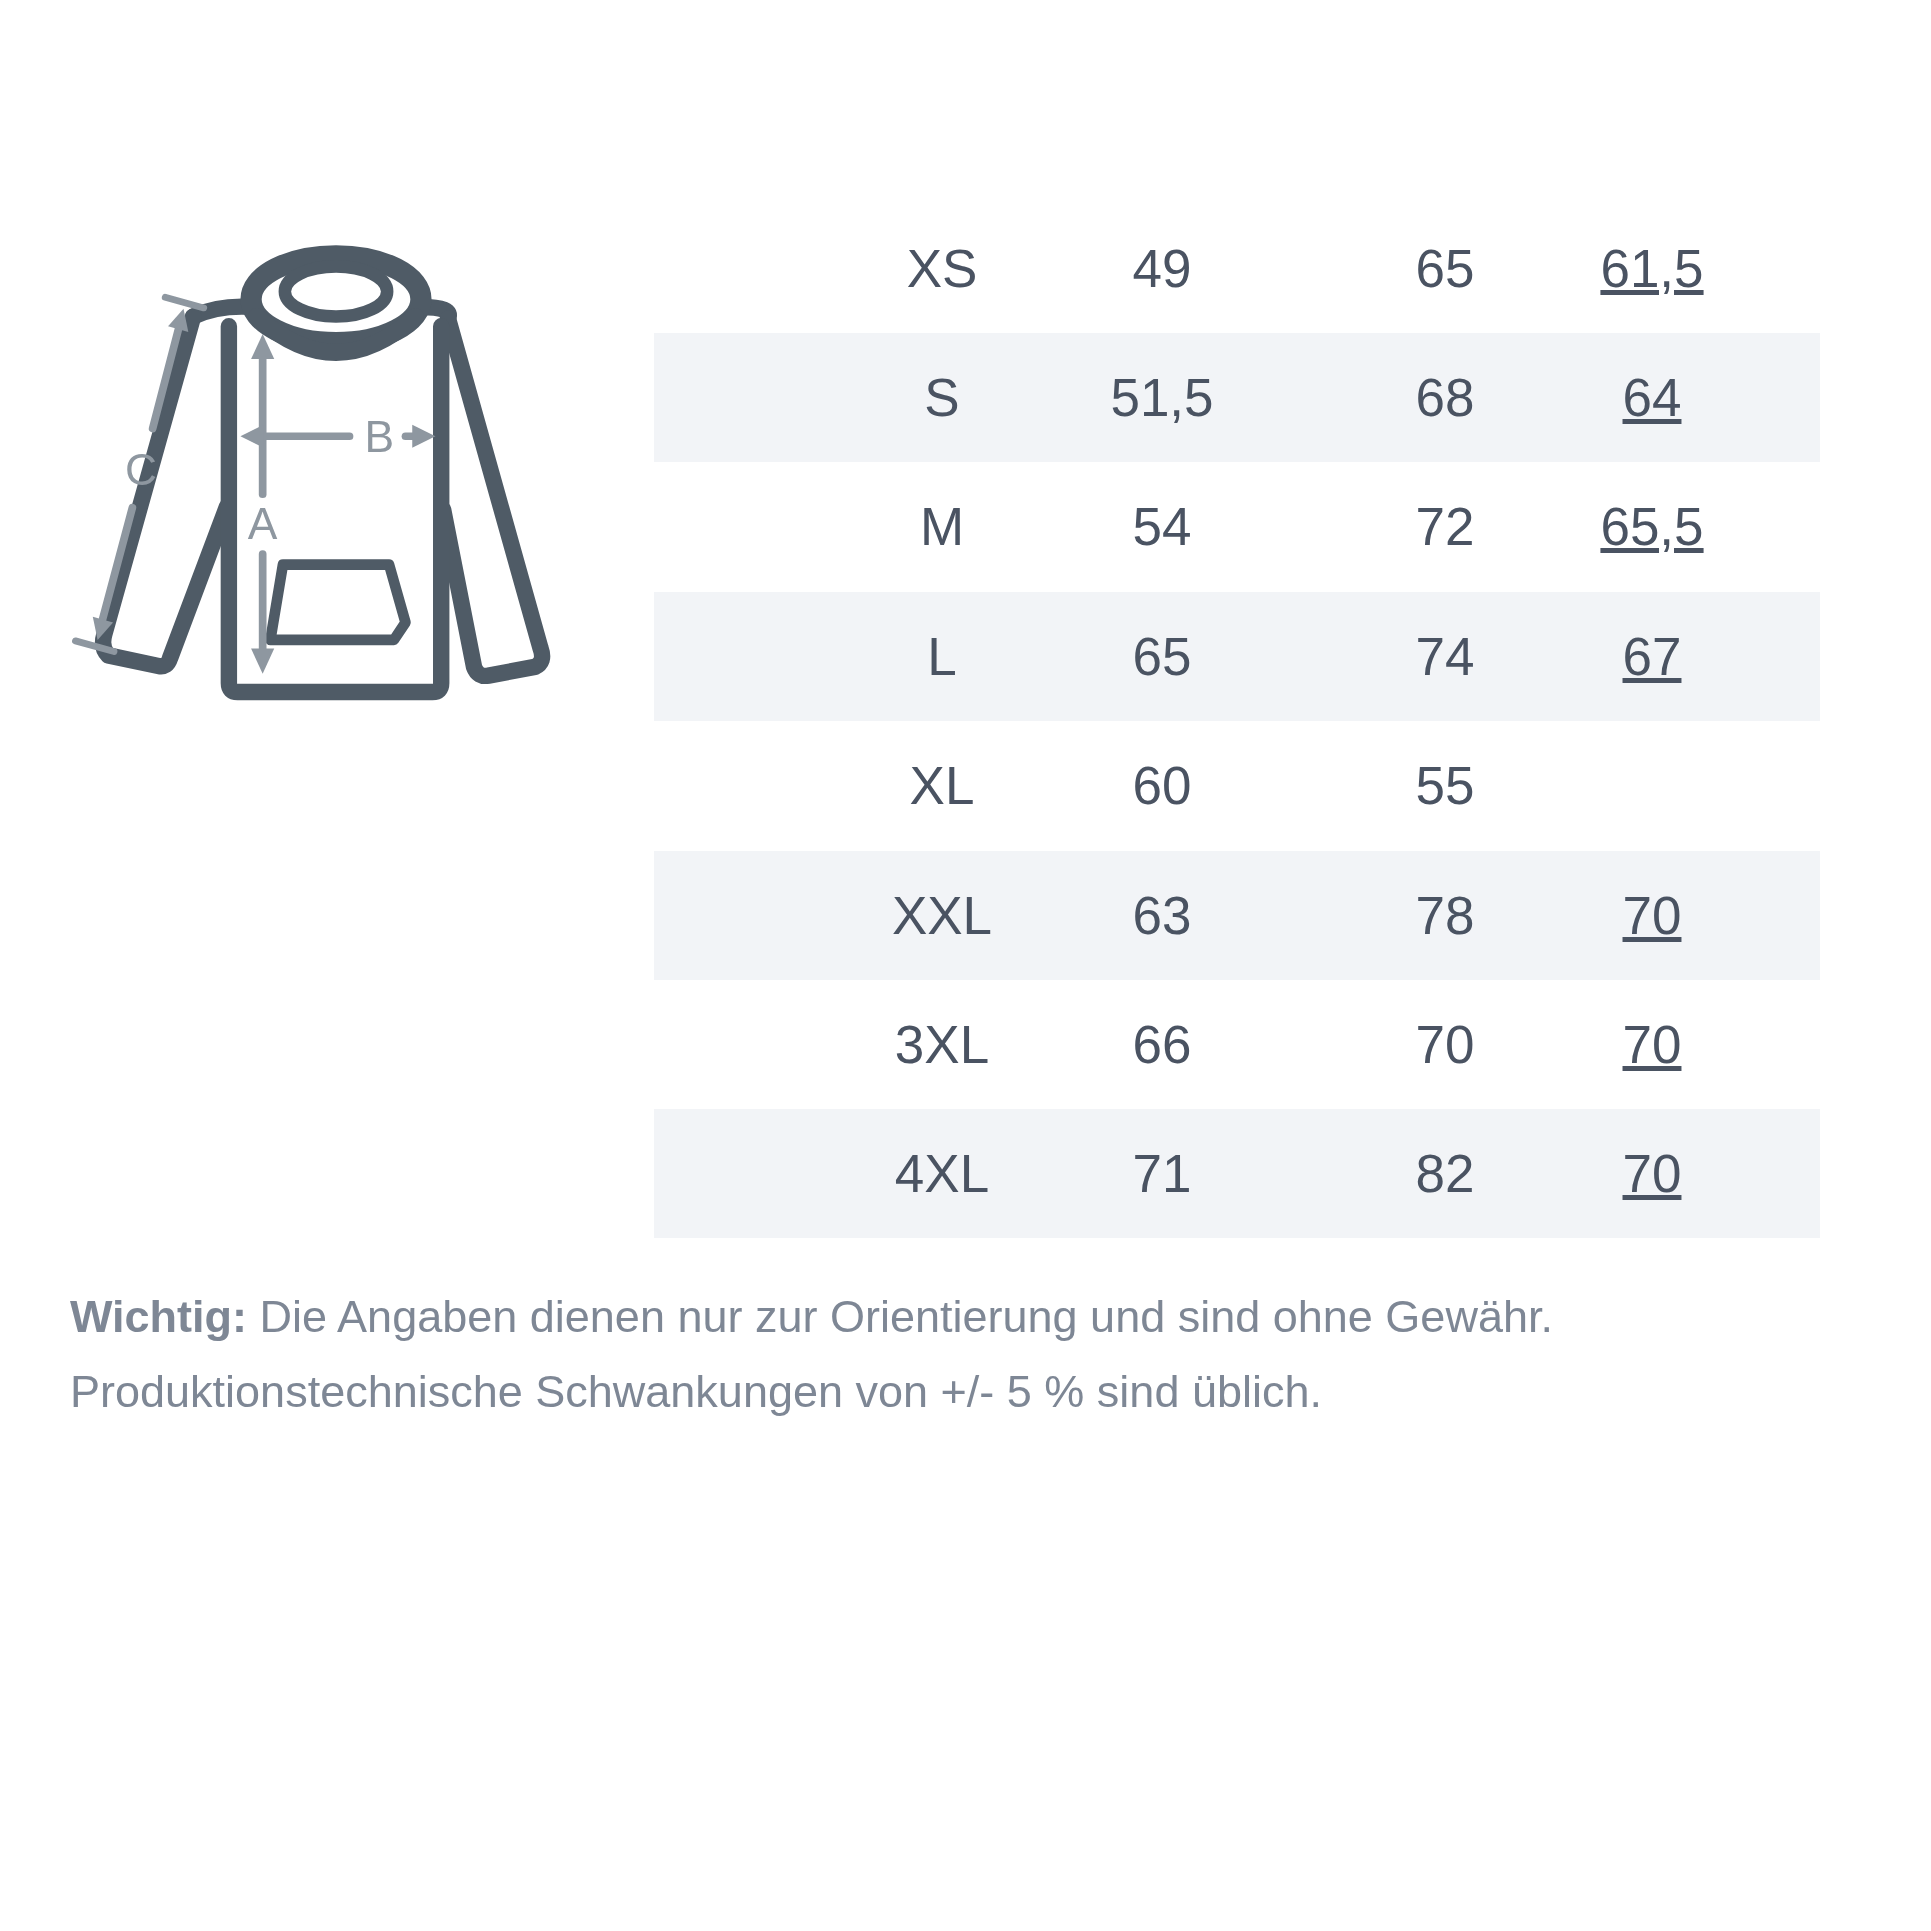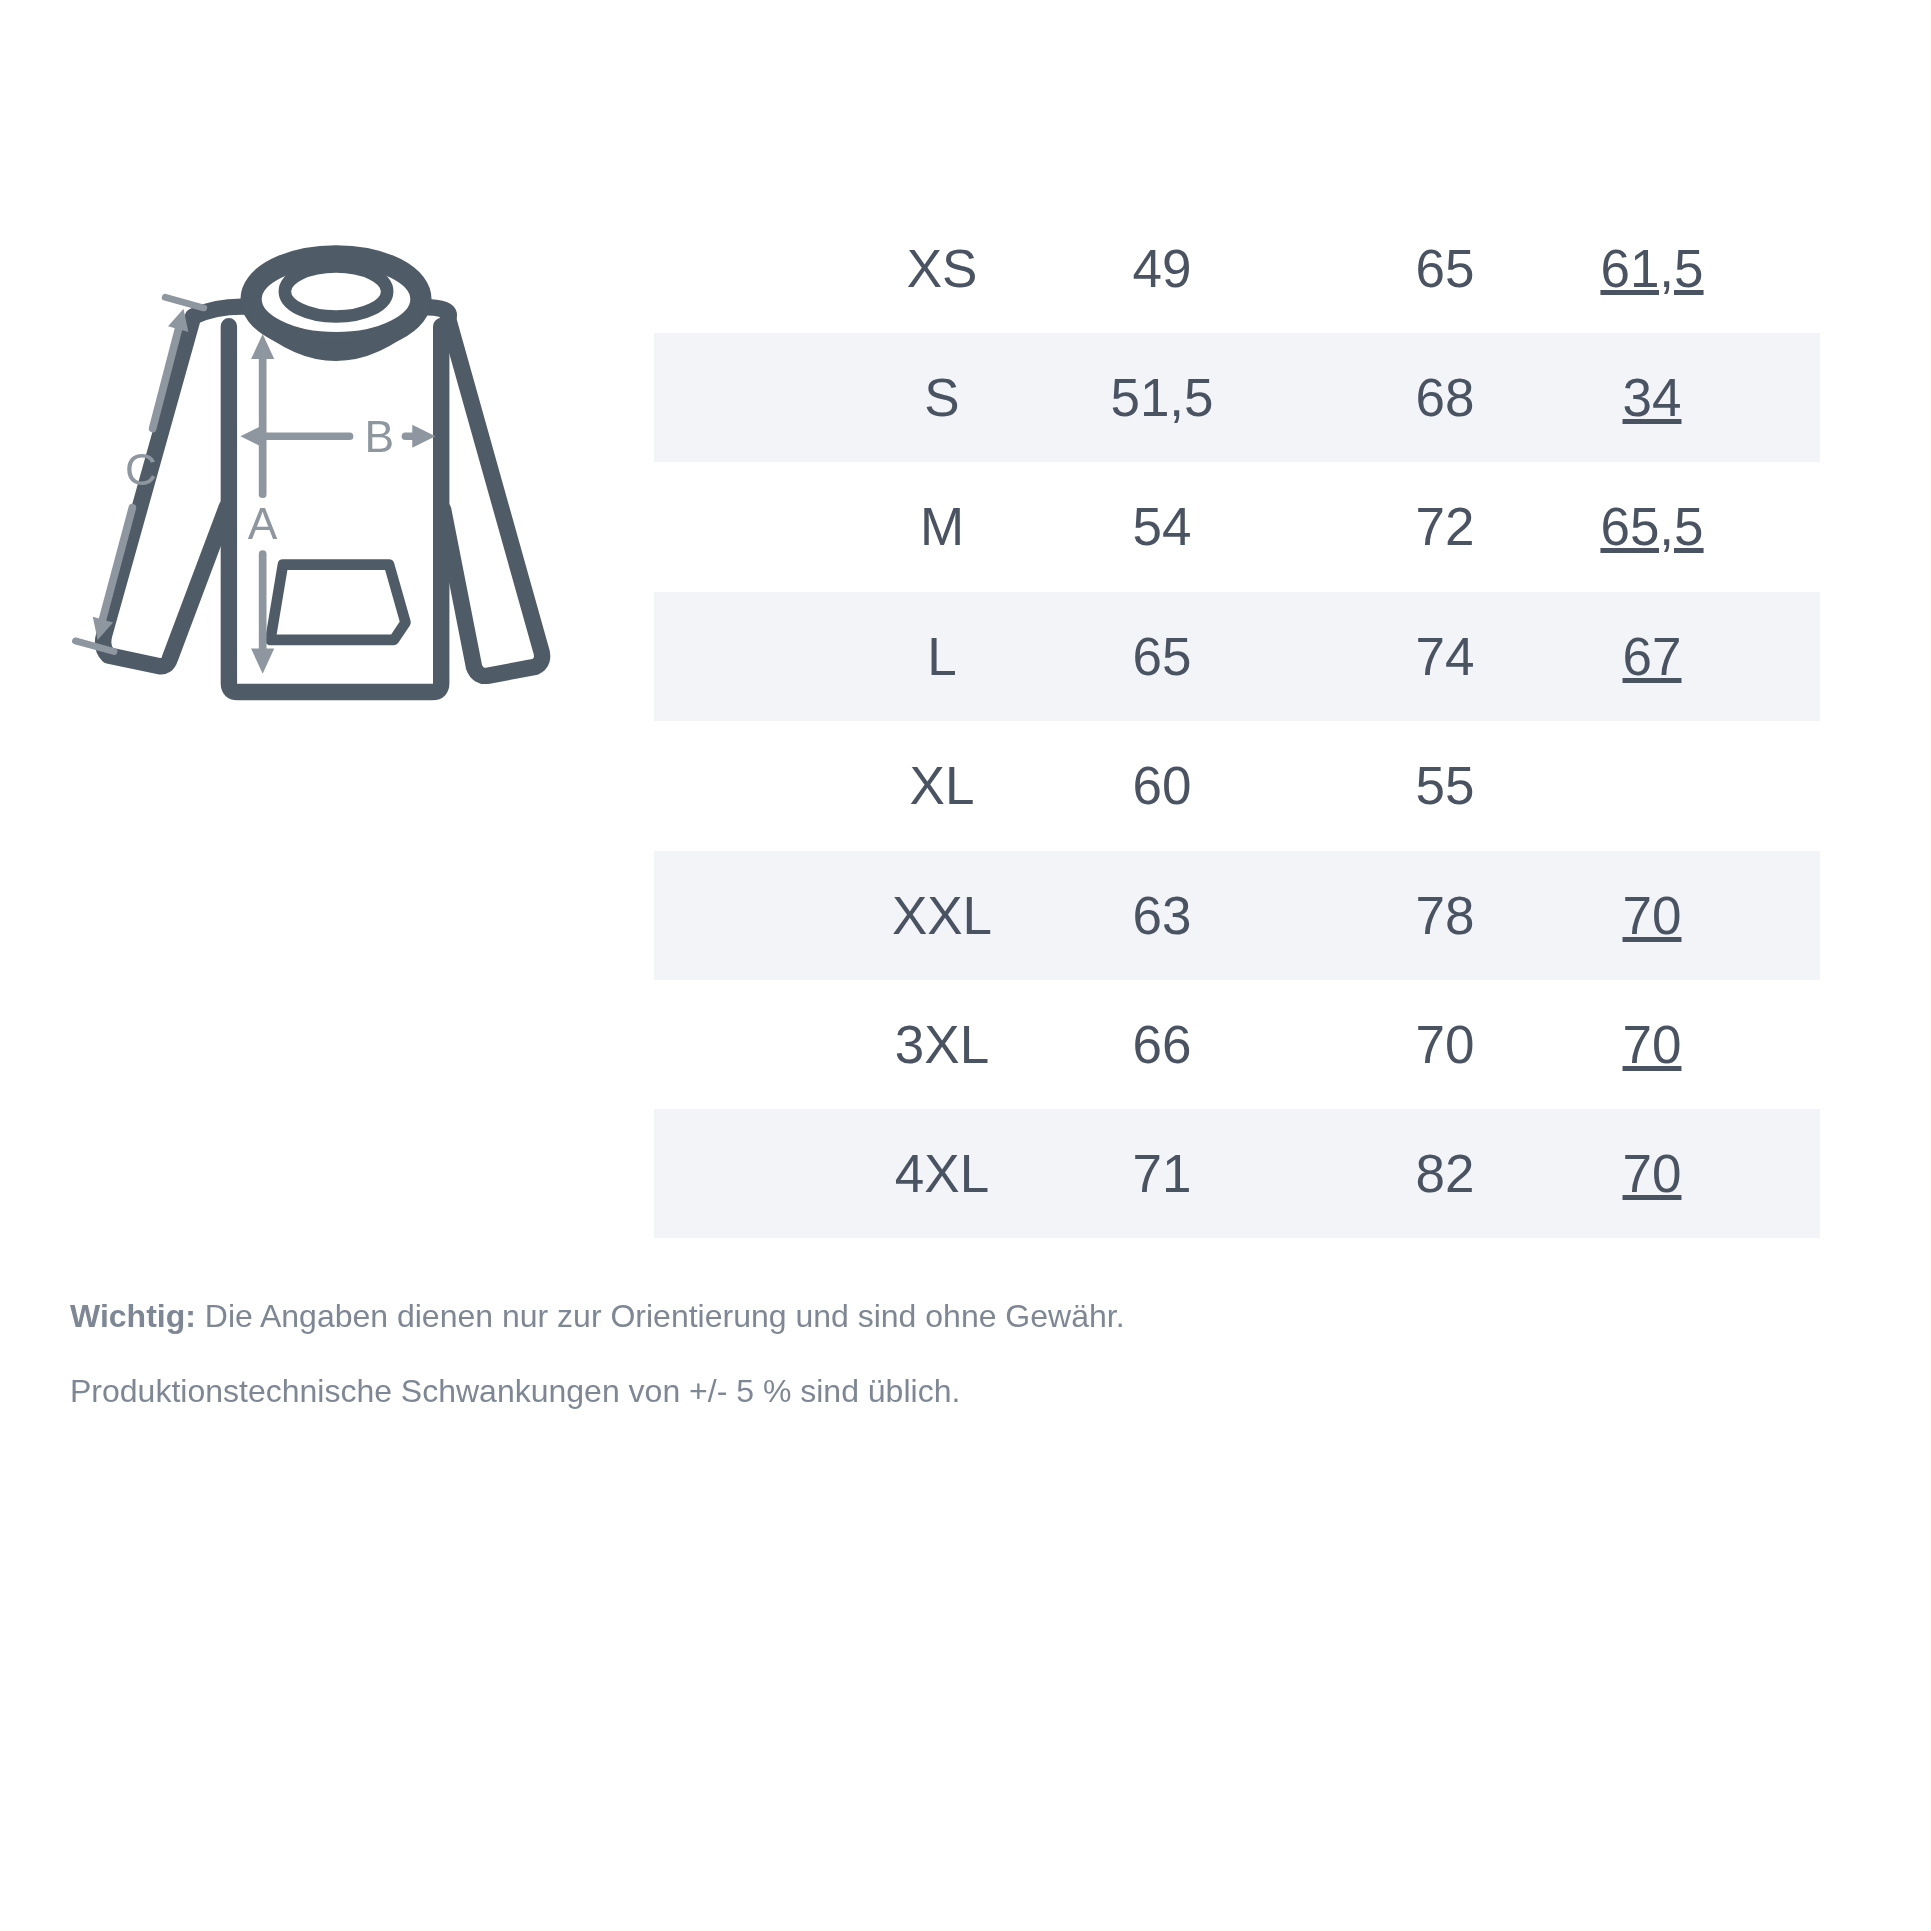--- a/index.html
+++ b/index.html
@@ -38,41 +38,41 @@
   .cell.val-a{left:685px;}
   .cell.val-c{left:892px;text-decoration:underline;}
   
   #hoodie-svg{position:absolute;left:58px;top:222px;width:695px;height:637px;}
   #hoodie-svg text{
     font-family:"Liberation Sans", sans-serif;font-size:46px;fill:#8e97a0;
   }
   
   #note{
     position:absolute;left:70px;top:1279px;width:1661px;
-    font-size:32px;line-height:75px;color:#7e8795;
+    font-size:45px;line-height:75px;color:#7e8795;
   }
   #note .bold{font-weight:bold;}
 </style>
 </head>
 <body>
 
 <div id="stage">
 
 
   <div class="size-row" style="top:204px">
     <span class="cell size">XS</span>
     <span class="cell val-b">49</span>
     <span class="cell val-a">65</span>
     <span class="cell val-c">61,5</span>
   </div>
   <div class="size-row striped" style="top:333px">
     <span class="cell size">S</span>
     <span class="cell val-b">51,5</span>
     <span class="cell val-a">68</span>
-    <span class="cell val-c">34</span>
+    <span class="cell val-c">64</span>
   </div>
   <div class="size-row" style="top:462px">
     <span class="cell size">M</span>
     <span class="cell val-b">54</span>
     <span class="cell val-a">72</span>
     <span class="cell val-c">65,5</span>
   </div>
   <div class="size-row striped" style="top:592px">
     <span class="cell size">L</span>
     <span class="cell val-b">65</span>

